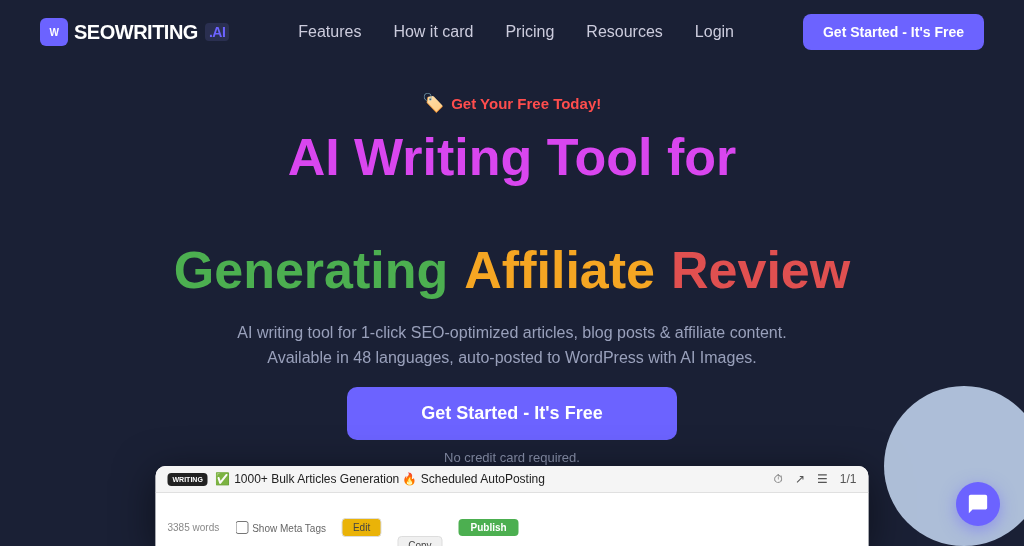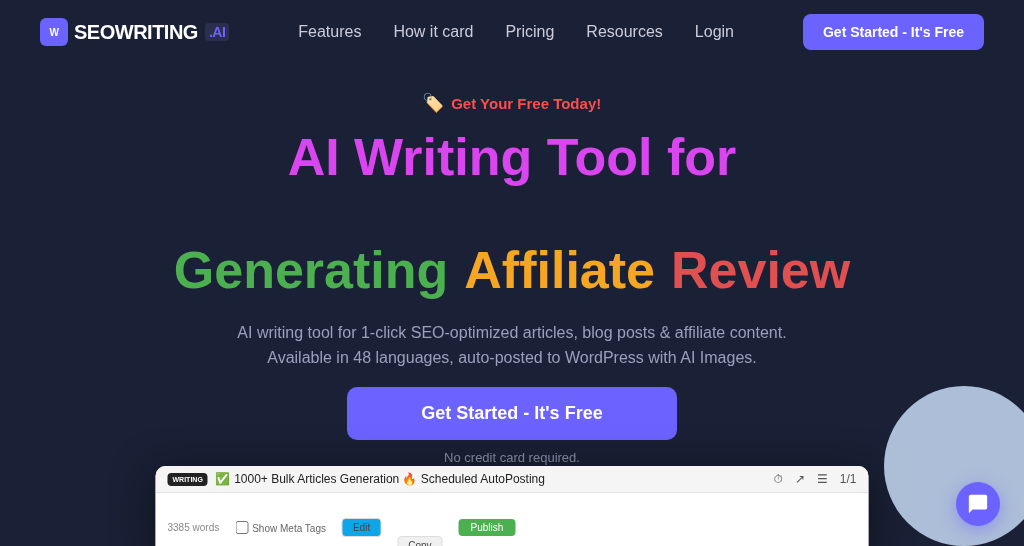--- a/index.html
+++ b/index.html
@@ -188,21 +188,21 @@
       color: #888;
     }
     .meta-check {
       display: flex;
       align-items: flex-end;
       gap: 4px;
       font-size: 10px;
       color: #666;
     }
     .btn-edit {
-      background: #0ea5e9;
+      background: #eab308;
       border: 1px solid #ddd;
       border-radius: 4px;
       padding: 3px 10px;
       font-size: 10px;
       color: #444;
     }
     .btn-copy {
       background: #f0f0f0;
       border: 1px solid #ddd;
       border-radius: 4px;
@@ -211,21 +211,21 @@
       color: #444;
       margin-top: 37px;
     }
     .btn-publish {
       background: #4caf50;
       border: none;
       border-radius: 4px;
       padding: 3px 12px;
       font-size: 10px;
       color: #fff;
-      font-weight: 400;
+      font-weight: 700;
     }
 
     
     .circle-deco {
       position: absolute;
       right: -20px;
       bottom: 0;
       width: 160px;
       height: 160px;
       background: #c8daf5;

